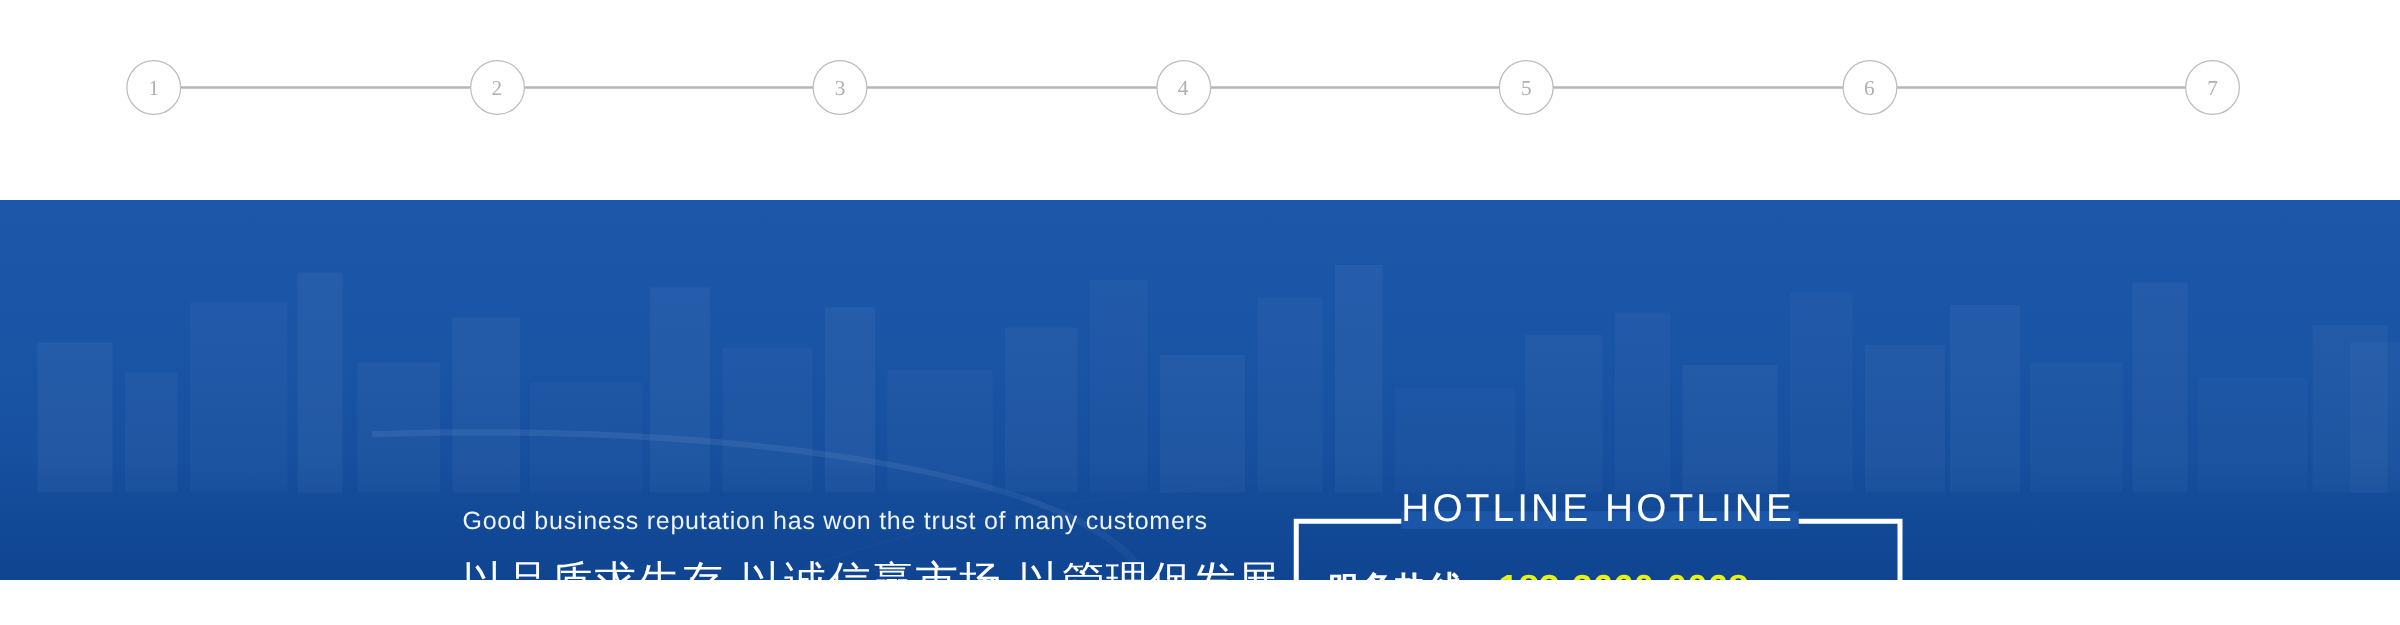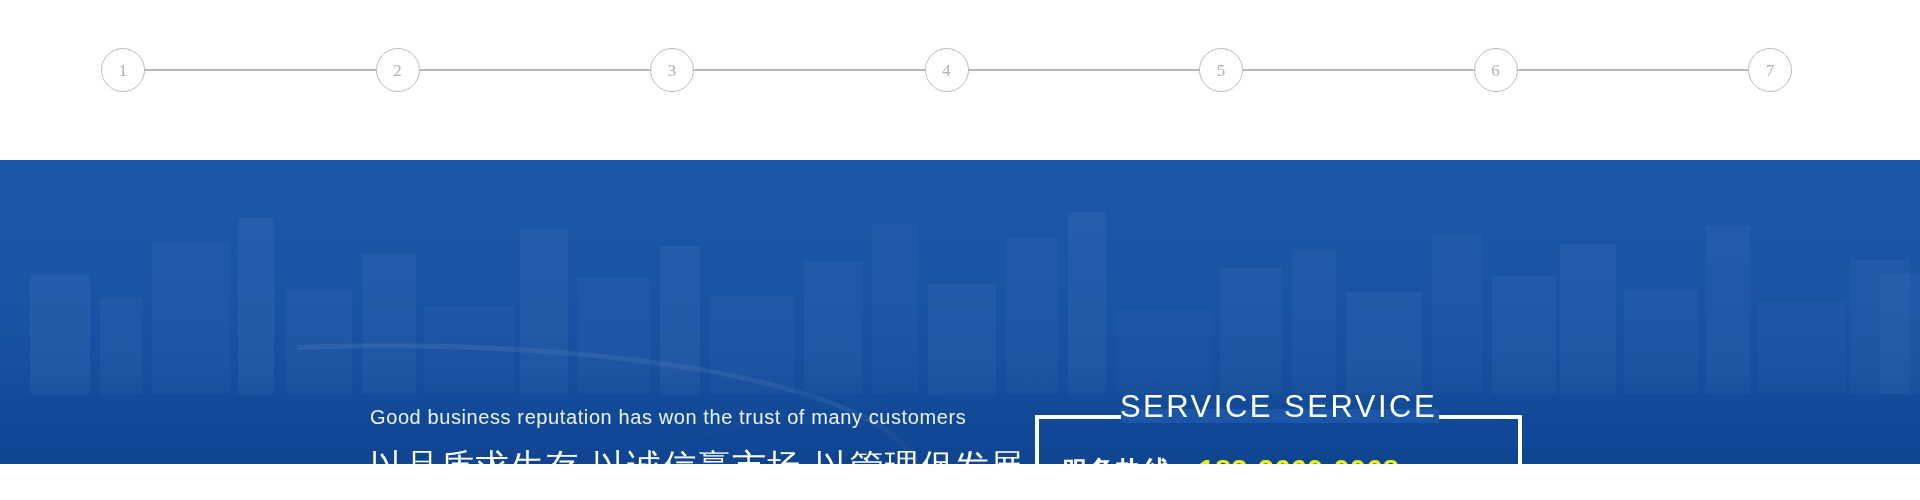--- a/index.html
+++ b/index.html
@@ -207,21 +207,21 @@
 
   <div class="slogan">
     <div class="slogan-en">Good business  reputation has  won  the  trust  of  many  customers</div>
     <div class="slogan-cn">以品质求生存·以诚信赢市场·以管理促发展</div>
 
   </div>
 
   <div class="hotline">
     <div class="hotline-frame"></div>
     <div class="frame-gap"></div>
-    <div class="hotline-title">SERVICE  SERVICE</div>
+    <div class="hotline-title">HOTLINE  HOTLINE</div>
 
     <div class="hotline-rows">
       <div class="hotline-row">
         <span class="hotline-label">服务热线：</span>
         <span class="hotline-num">183-2660-0068</span>
       </div>
 
     </div>
   </div>
 </div>

